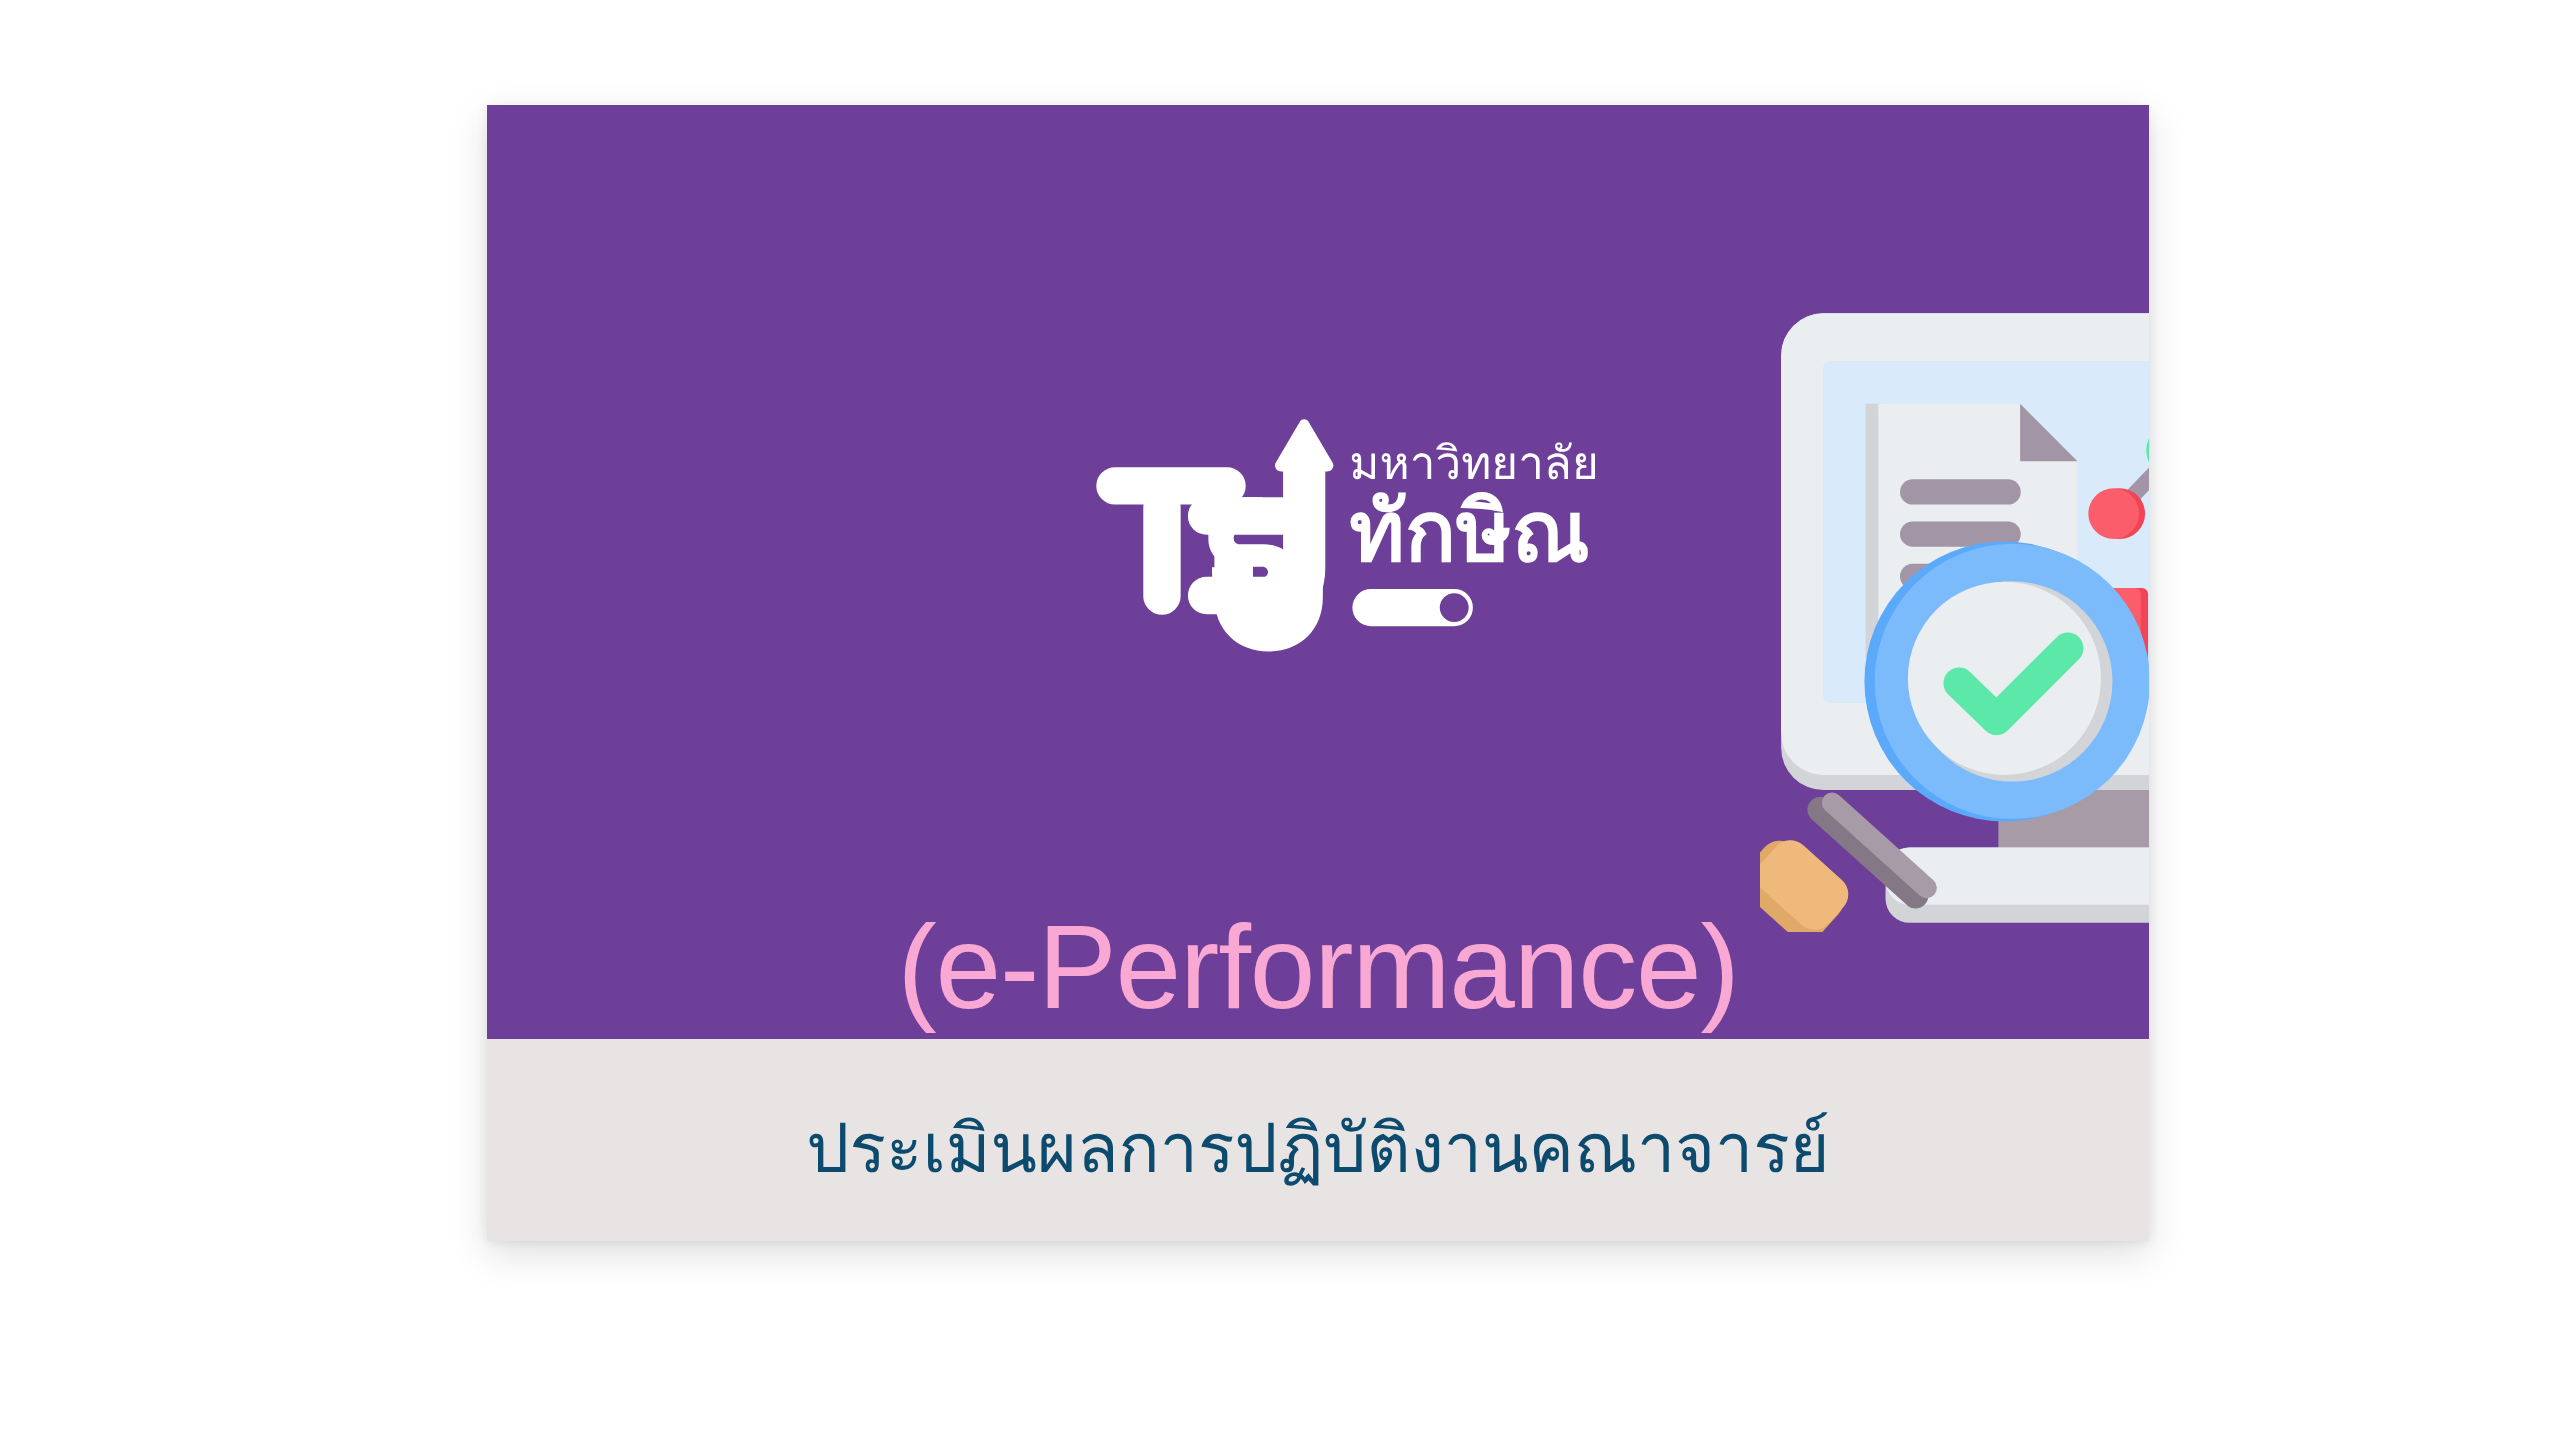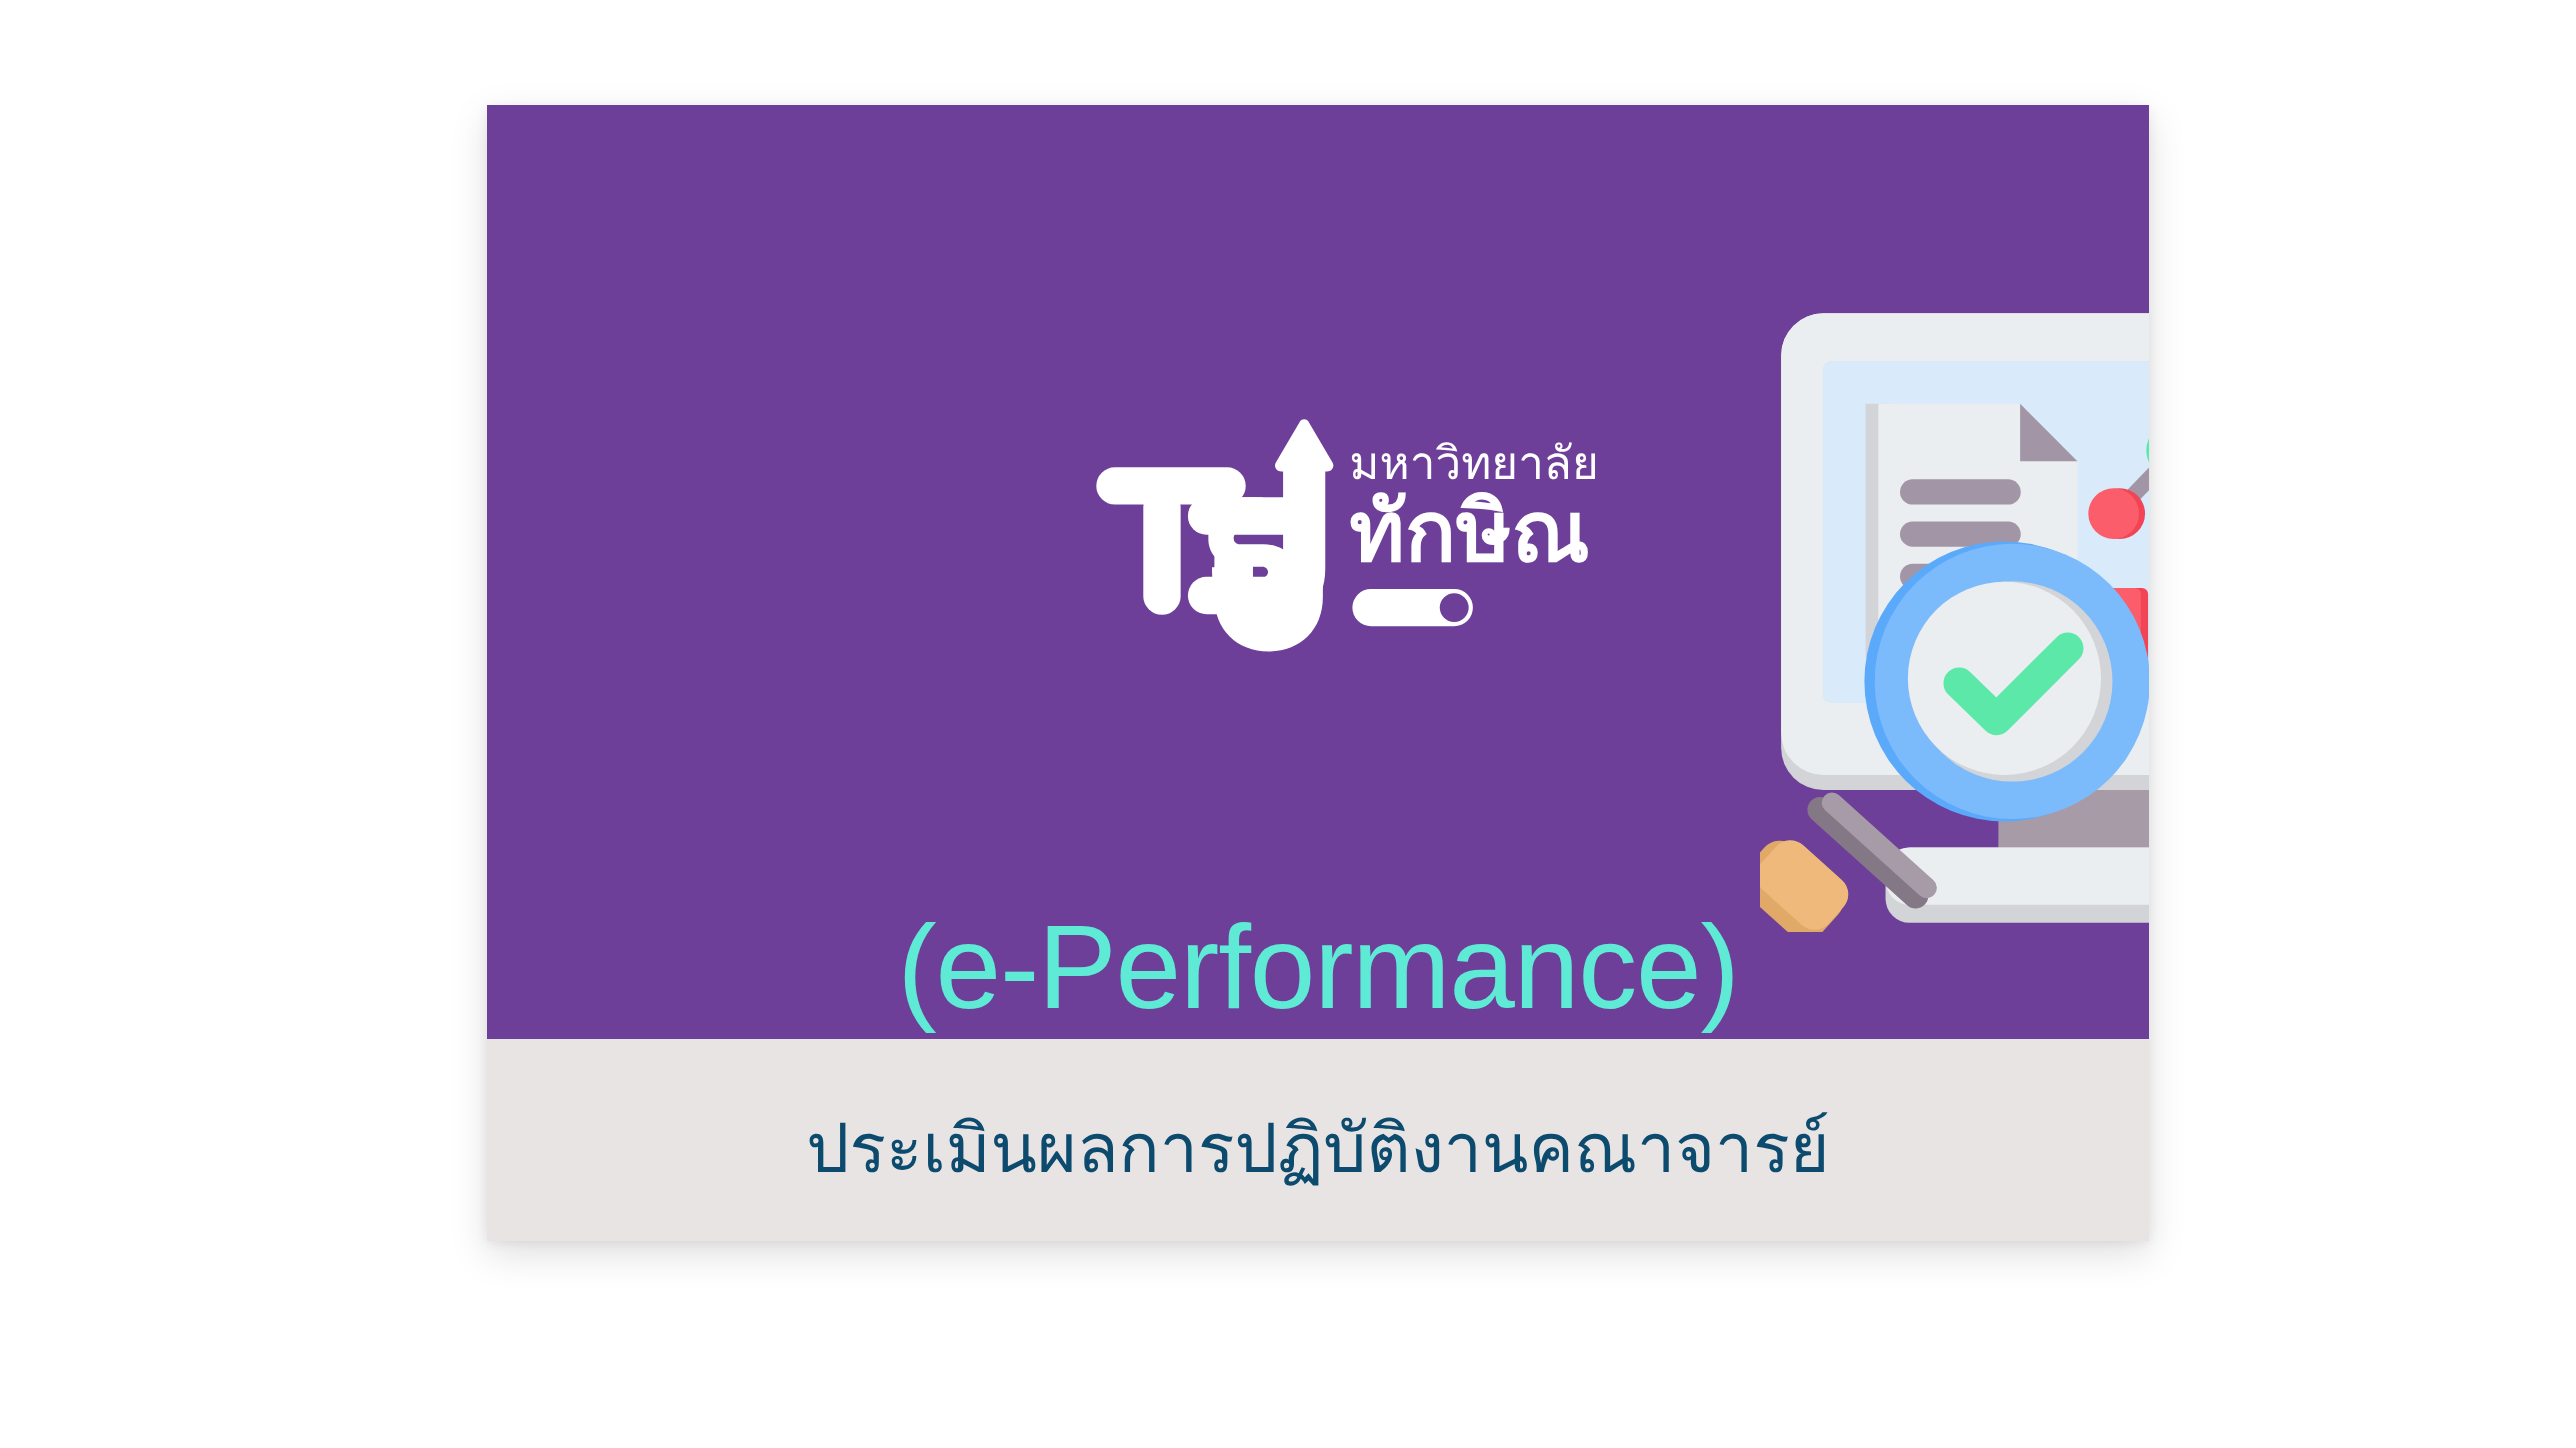--- a/index.html
+++ b/index.html
@@ -60,21 +60,21 @@
   }
 
   
   #title {
     position: absolute;
     left: 0;
     top: 803px;
     width: 100%;
     text-align: center;
     font-size: 118px;
-    color: #5eead4;
+    color: #f9a8d4;
     font-weight: 400;
     line-height: 1;
     white-space: nowrap;
     letter-spacing: -1.2px;
   }
 
   
   #logo {
     position: absolute;
     left: 609px;

